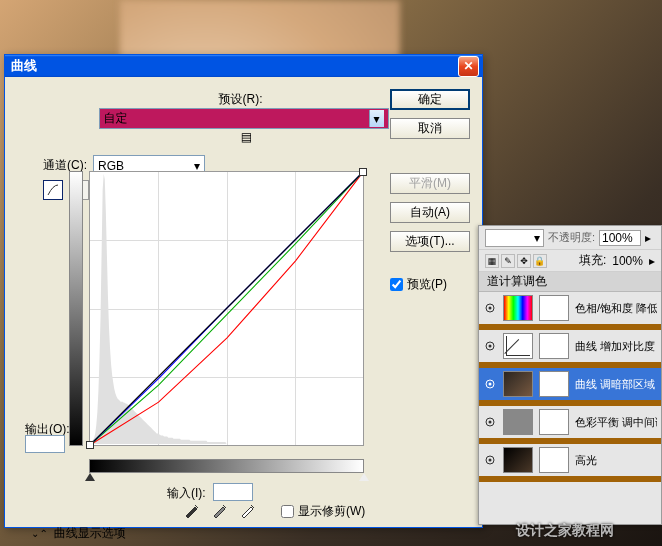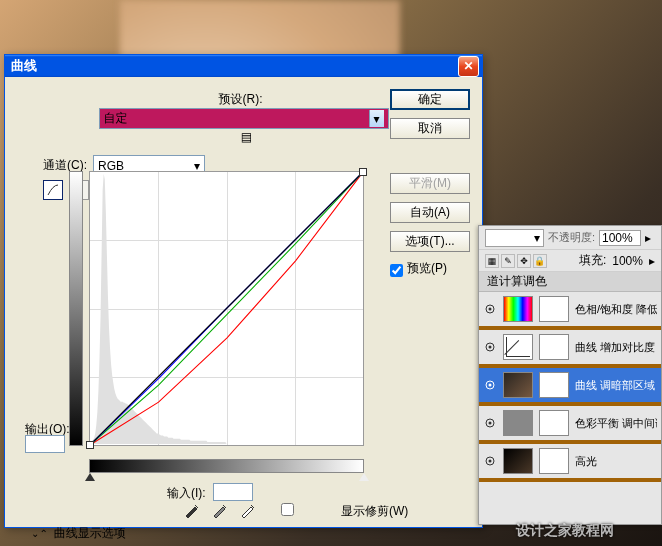--- a/index.html
+++ b/index.html
@@ -39,49 +39,49 @@
 .hgrad { position: absolute; top: 382px; left: 84px; width: 275px; height: 14px; background: linear-gradient(to right, #000, #fff); border: 1px solid #888; }
 .slider-tri-h { position: absolute; top: 396px; width: 0; height: 0; border-left: 5px solid transparent; border-right: 5px solid transparent; border-bottom: 8px solid #333; }
 
 .output-label { position: absolute; top: 344px; left: 20px; }
 .output-box { position: absolute; top: 358px; left: 20px; width: 40px; height: 18px; border: 1px solid #7f9db9; background: #fff; }
 .input-label { position: absolute; top: 408px; left: 162px; }
 .input-box { position: absolute; top: 406px; left: 208px; width: 40px; height: 18px; border: 1px solid #7f9db9; background: #fff; }
 
 .droppers { position: absolute; top: 424px; left: 178px; display: flex; gap: 10px; }
 .dropper { width: 18px; height: 18px; }
-.show-clip { position: absolute; top: 426px; left: 276px; display: flex; align-items: flex-start; gap: 43px; }
+.show-clip { position: absolute; top: 426px; left: 276px; display: flex; align-items: center; }
 .show-clip input { margin-right: 4px; }
 
 .disclosure { position: absolute; top: 448px; left: 26px; display: flex; align-items: center; cursor: pointer; }
 .disclosure .chev { margin-right: 6px; font-size: 10px; }
 
 .btn-col { position: absolute; top: 12px; right: 12px; width: 80px; display: flex; flex-direction: column; gap: 8px; }
 .dlg-btn { height: 21px; border: 1px solid #888; background: linear-gradient(#fff,#ece9d8); display: flex; align-items: center; justify-content: center; cursor: pointer; }
 .dlg-btn.primary { border: 2px solid #003c74; }
 .dlg-btn.disabled { color: #a0a0a0; }
 .btn-gap { height: 18px; }
-.preview-check { display: flex; align-items: flex-end; margin-top: 0; }
+.preview-check { display: flex; align-items: center; margin-top: 16px; }
 .preview-check input { margin-right: 4px; }
 
 
 .layers-panel { position: absolute; top: 225px; right: 0; width: 184px; height: 300px; background: #e6e6e6; border: 1px solid #9b9b9b; box-shadow: -1px 1px 4px rgba(0,0,0,0.3); }
 .panel-tabs { height: 22px; background: #d4d4d4; display: flex; align-items: flex-end; position: relative; }
 .panel-tab { padding: 3px 10px; background: #e6e6e6; border: 1px solid #9b9b9b; border-bottom: none; margin-left: 4px; font-size: 11px; }
 .panel-menu { position: absolute; right: 4px; top: 3px; width: 16px; height: 14px; }
 .opts-row { height: 24px; display: flex; align-items: center; padding: 0 6px; gap: 4px; border-bottom: 1px solid #cfcfcf; }
 .opts-row .sel { flex: 1; height: 18px; border: 1px solid #a0a0a0; background: #fff; display: flex; align-items: center; justify-content: space-between; padding: 0 3px; font-size: 11px; }
 .opts-row .lbl { font-size: 11px; color: #666; }
 .opts-row .val { width: 42px; height: 16px; border: 1px solid #a0a0a0; background: #fff; font-size: 11px; display: flex; align-items: center; padding: 0 2px; }
 .opts-row .tri { width: 10px; }
 .lock-row { height: 22px; display: flex; align-items: center; padding: 0 6px; gap: 6px; border-bottom: 1px solid #cfcfcf; font-size: 11px; }
 .lock-icons { display: flex; gap: 2px; }
 .lock-icons span { width: 14px; height: 14px; border: 1px solid #bbb; display: inline-flex; align-items: center; justify-content: center; font-size: 9px; }
 .group-header { height: 20px; background: #d4d4d4; display: flex; align-items: center; padding: 0 8px; font-size: 11px; border-bottom: 1px solid #b8b8b8; }
-.layer-item { height: 38px; display: flex; align-items: center; border-bottom: 4px solid #a16207; padding: 0 4px; gap: 6px; }
+.layer-item { height: 38px; display: flex; align-items: center; border-bottom: 6px solid #a16207; padding: 0 4px; gap: 6px; }
 .layer-item.selected { background: #3875d7; color: #fff; }
 .eye { width: 14px; height: 14px; }
 .thumb { width: 30px; height: 26px; border: 1px solid #888; background: #fff; position: relative; }
 .thumb.curves::after { content: ""; position: absolute; top: 2px; left: 2px; right: 2px; bottom: 2px; border-left: 1px solid #333; border-bottom: 1px solid #333; }
 .thumb.curves::before { content: ""; position: absolute; top: 2px; left: 2px; width: 20px; height: 20px; border-top: 1px solid #333; transform: rotate(-45deg) translate(-3px,7px); }
 .thumb.hs { background: linear-gradient(90deg,#f00,#ff0,#0f0,#0ff,#00f,#f0f,#f00); }
 .thumb.cb { background: #888; }
 .thumb.img1 { background: linear-gradient(135deg,#2a2520,#765840); }
 .thumb.img2 { background: linear-gradient(135deg,#000,#4a3828); }
 .mask-thumb { width: 30px; height: 26px; border: 1px solid #888; background: #fff; }

